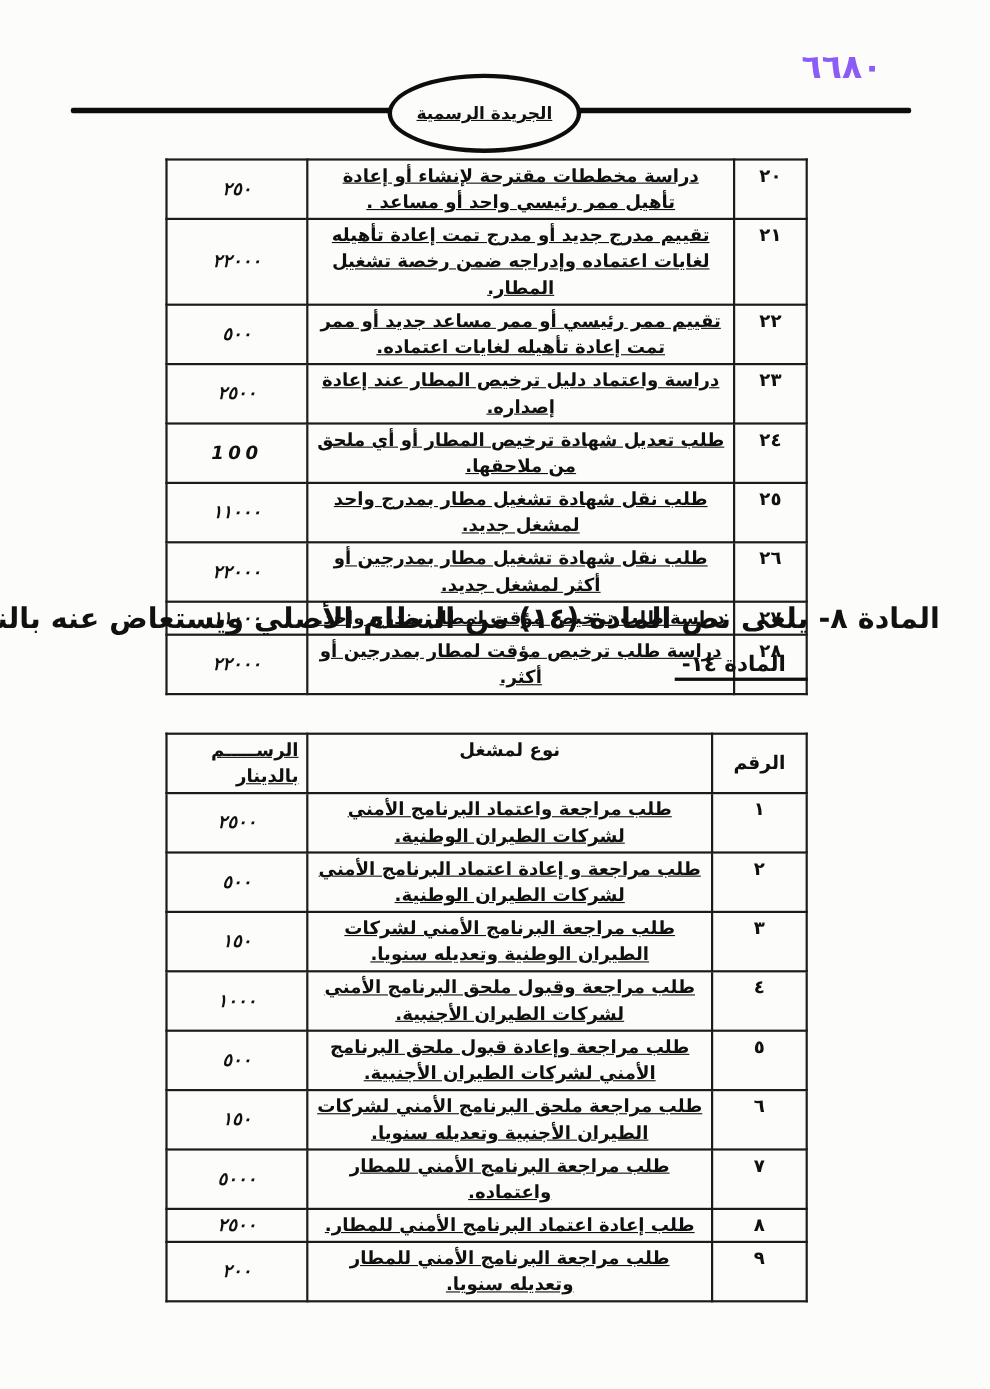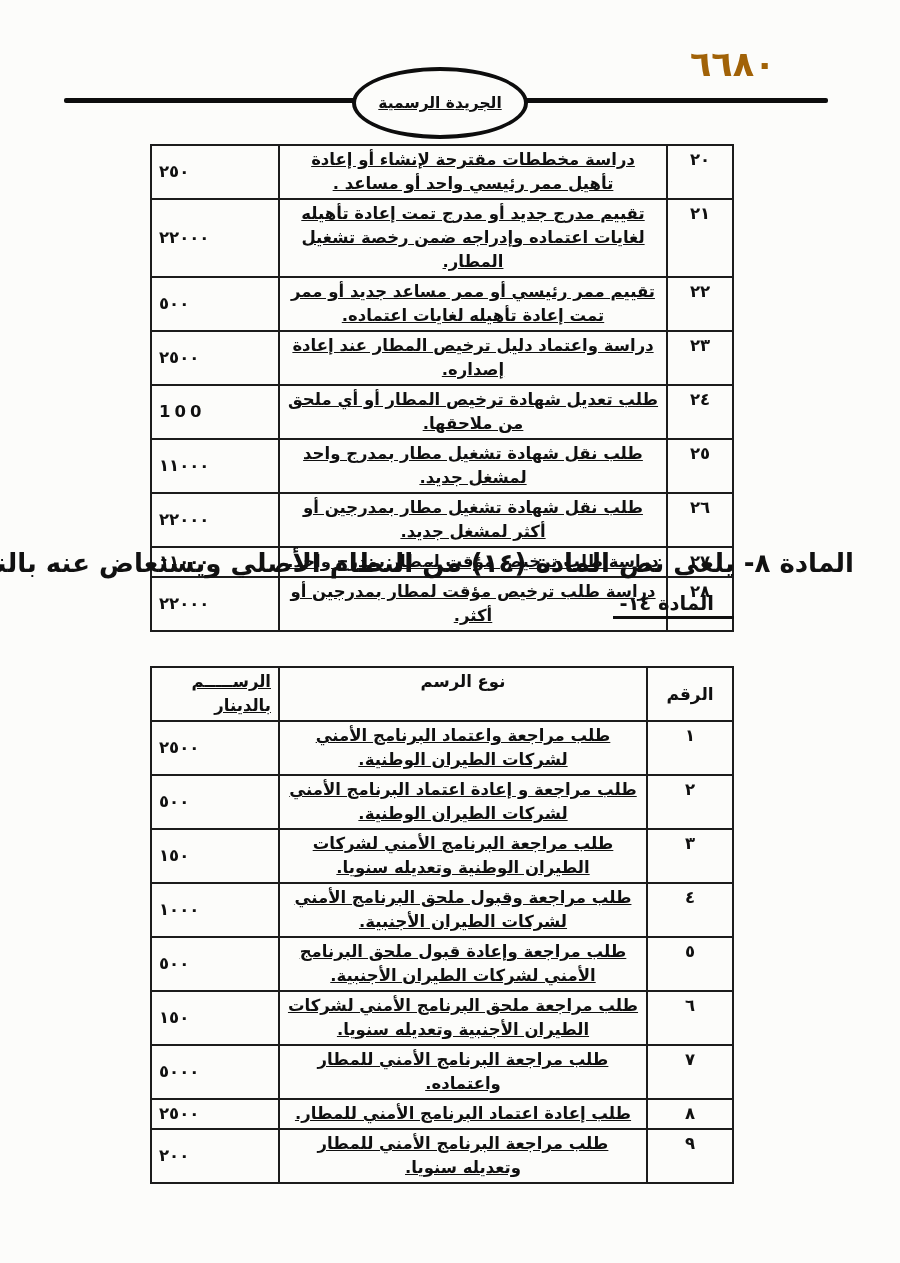--- a/index.html
+++ b/index.html
@@ -11,22 +11,22 @@
     background:#fcfcfa;
     overflow:hidden;
     font-family:"DejaVu Sans", sans-serif;
     color:#111;
     font-weight:700;
     direction:rtl;
   }
   
   .pageno{
     position:absolute;top:44px;left:690px;width:150px;
-    font-size:35px;letter-spacing:6px;text-align:left;
-    direction:ltr;color:#a16207;
+    font-size:30px;letter-spacing:6px;text-align:center;
+    direction:ltr;color:#8b5cf6;
   }
   .rule{
     position:absolute;top:98px;left:64px;width:764px;height:5px;
     background:#0d0d0d;border-radius:2px;
   }
   .oval{
     position:absolute;top:67px;left:352px;width:168px;height:64px;
     border:4px solid #0d0d0d;border-radius:50%;
     background:#fcfcfa;
     display:flex;align-items:center;justify-content:center;
@@ -44,21 +44,21 @@
   table.fees td, table.fees th{
     border:2px solid #1c1c1c;
     font-size:16.5px;line-height:24px;font-weight:700;
     padding:2px 7px;color:#101010;
   }
   td.no{width:50px;text-align:center;vertical-align:top;padding-top:3px;}
   #t2 td.no{width:70px;}
   #t2 th.no{width:70px;text-align:center;vertical-align:middle;font-size:17px;}
   td.desc{text-align:center;vertical-align:top;text-decoration:underline;}
   th.desc{text-align:center;vertical-align:top;font-size:17px;padding-top:4px;}
-  td.fee{width:112px;vertical-align:middle;letter-spacing:4px;direction:ltr;}
+  td.fee{width:112px;text-align:center;vertical-align:middle;letter-spacing:4px;direction:ltr;font-style:italic;}
   th.fee{width:112px;text-align:right;vertical-align:top;font-size:16px;line-height:23px;text-decoration:underline;}
   
   .line1{
     position:absolute;top:548px;right:46px;left:0;
     text-align:right;white-space:nowrap;font-size:26px;
   }
   .line2{
     position:absolute;top:592px;right:166px;
     font-size:19.5px;border-bottom:3px solid #101010;padding:0 20px 1px 6px;
   }
@@ -128,21 +128,21 @@
     </tbody>
   </table>
 
   <div class="line1">المادة ٨- يلغى نص المادة (١٤) من النظام الأصلي ويستعاض عنه بالنص التالي:-</div>
   <div class="line2">المادة ١٤-</div>
 
   <table class="fees" id="t2" dir="rtl">
     <thead>
       <tr>
         <th class="no">الرقم</th>
-        <th class="desc">نوع الرسم</th>
+        <th class="desc">نوع لمشغل</th>
         <th class="fee">
           <div>الرســـــم</div>
           <div>بالدينار</div>
         </th>
       </tr>
     </thead>
     <tbody>
       <tr>
         <td class="no">١</td>
         <td class="desc">طلب مراجعة واعتماد البرنامج الأمني لشركات الطيران الوطنية.</td>

